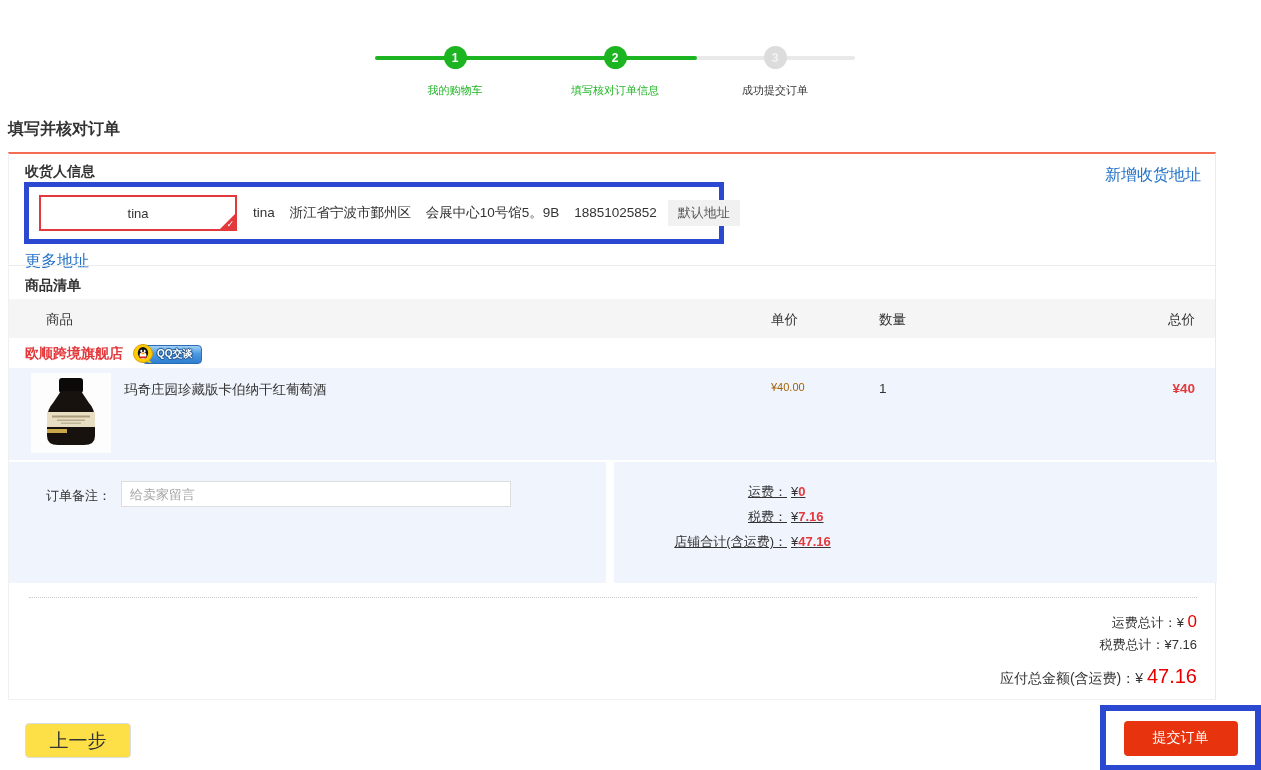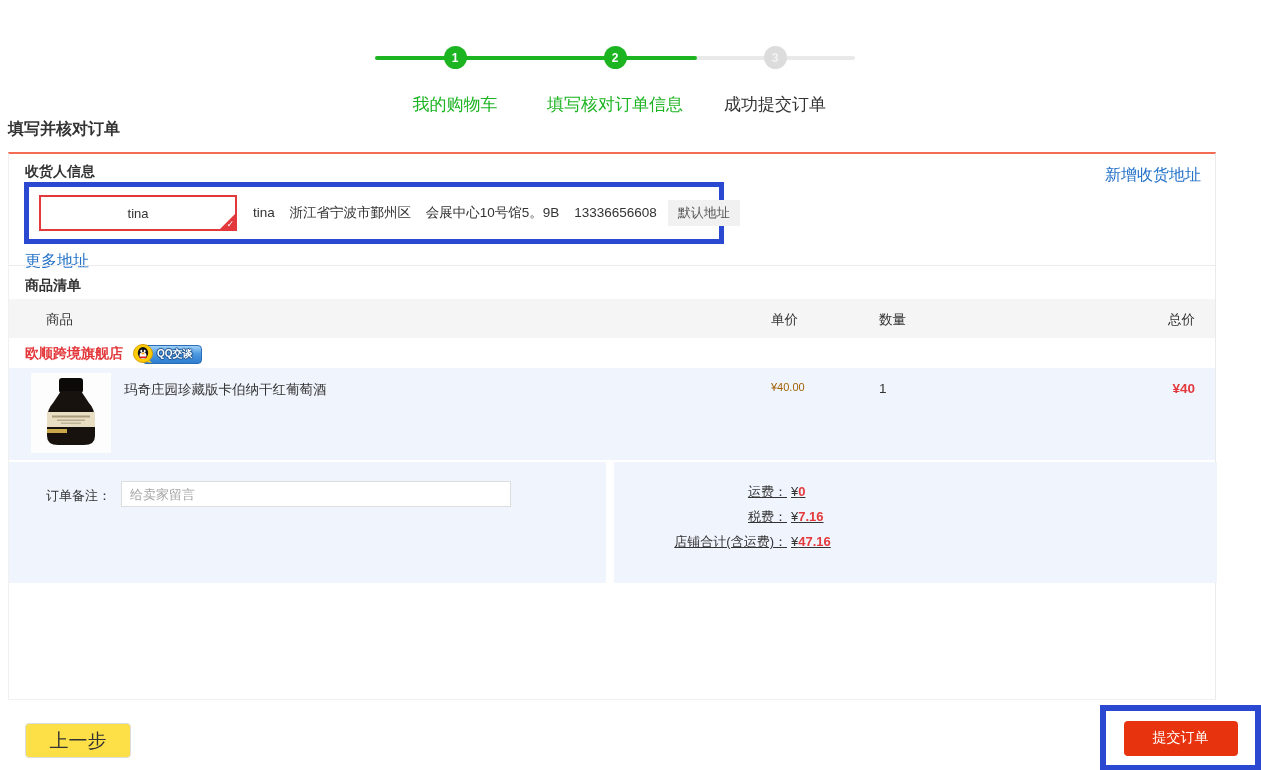--- a/index.html
+++ b/index.html
@@ -9,21 +9,21 @@
   
   .stepper{position:absolute;left:375px;top:46px;width:480px;}
   .track{position:absolute;left:0;top:10px;width:100%;height:4px;background:#e9e9e9;border-radius:2px;}
   .track-done{position:absolute;left:0;top:10px;width:67%;height:4px;background:#1db422;border-radius:2px;}
   .steps{position:relative;display:flex;}
   .step{width:160px;display:flex;flex-direction:column;align-items:center;}
   .step-circle{width:23px;height:23px;border-radius:50%;background:#1db422;color:#fff;
     font-size:12px;font-weight:bold;display:flex;align-items:center;justify-content:center;
     position:relative;z-index:1;}
   .step.pending .step-circle{background:#dcdcdc;color:#f3f3f3;}
-  .step-label{margin-top:24px;font-size:17px;color:#1db422;font-family:Liberation Mono, monospace;}
+  .step-label{margin-top:14px;font-size:11px;color:#1db422;font-family:Liberation Mono, monospace;}
   .step.pending .step-label{color:#333;}
 
   
   .page-title{position:absolute;left:8px;top:119px;font-size:16px;font-weight:bold;color:#333;}
 
   
   .order-box{position:absolute;left:8px;top:152px;width:1208px;height:548px;box-sizing:border-box;
     border-top:2px solid #f56c55;border-left:1px solid #f1f1f1;border-right:1px solid #eaeaea;
     border-bottom:1px solid #f1f1f1;background:#fff;}
 
@@ -133,21 +133,21 @@
     <div class="hl-addr">
       <div class="addr-card">
         <span>tina</span>
         <span class="addr-check-tri"></span>
         <span class="addr-check-glyph">✓</span>
       </div>
       <div class="addr-line">
         <span>tina</span>
         <span>浙江省宁波市鄞州区</span>
         <span>会展中心10号馆5。9B</span>
-        <span>13336656608</span>
+        <span>18851025852</span>
       </div>
       <div class="default-tag">默认地址</div>
     </div>
 
     <a class="link-blue more-addr">更多地址</a>
 
     <div class="sec-products-title">商品清单</div>
 
     <div class="thead">
       <span class="th-product">商品</span>
@@ -212,20 +212,31 @@
           <span class="st-val">7.16</span>
         </div>
         <div class="st-row">
           <span class="st-label">店铺合计(含运费)：</span>
           <span class="st-yen">¥</span>
           <span class="st-val">47.16</span>
         </div>
       </div>
     </div>
 
+    <div class="summary">
+      <div class="sum-row">
+        <span>运费总计：</span><span>¥ </span><span class="v-red-md">0</span>
+      </div>
+      <div class="sum-row">
+        <span>税费总计：</span><span>¥7.16</span>
+      </div>
+      <div class="sum-row sum-row-payable">
+        <span>应付总金额(含运费)：</span><span>¥ </span><span class="v-red-lg">47.16</span>
+      </div>
+    </div>
 
   </div>
 
   <button class="back-btn">上一步</button>
 
   <div class="hl-submit">
     <button class="submit-btn">提交订单</button>
   </div>
 
 </div>

